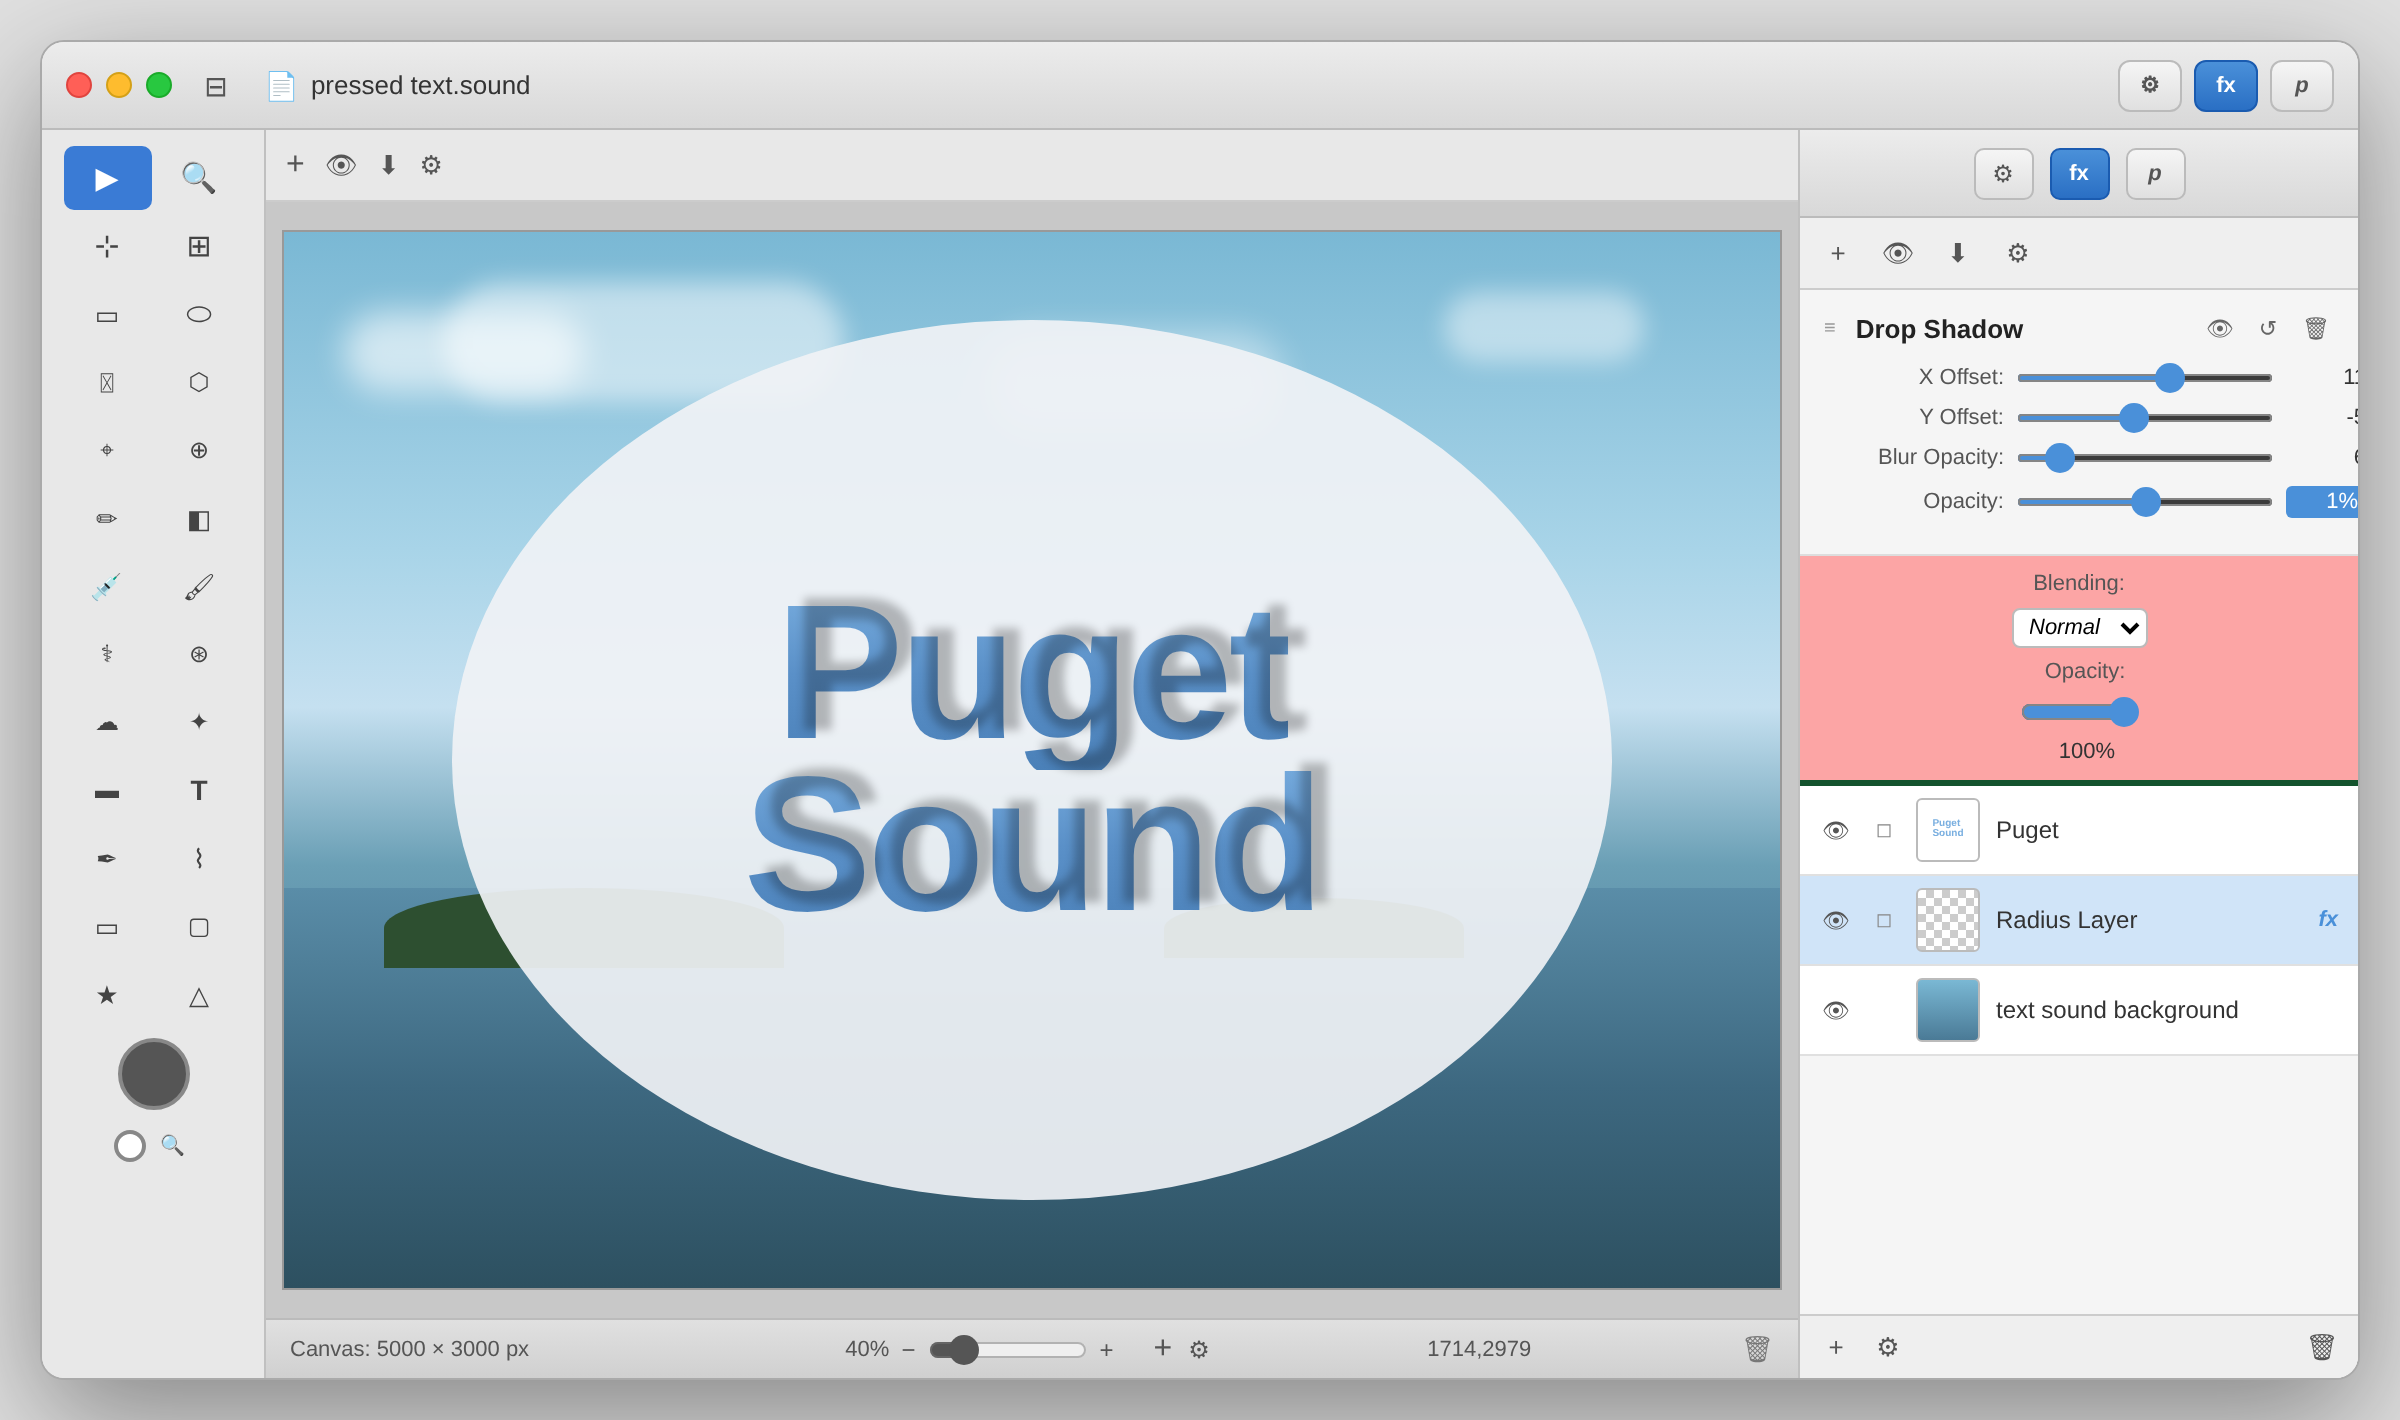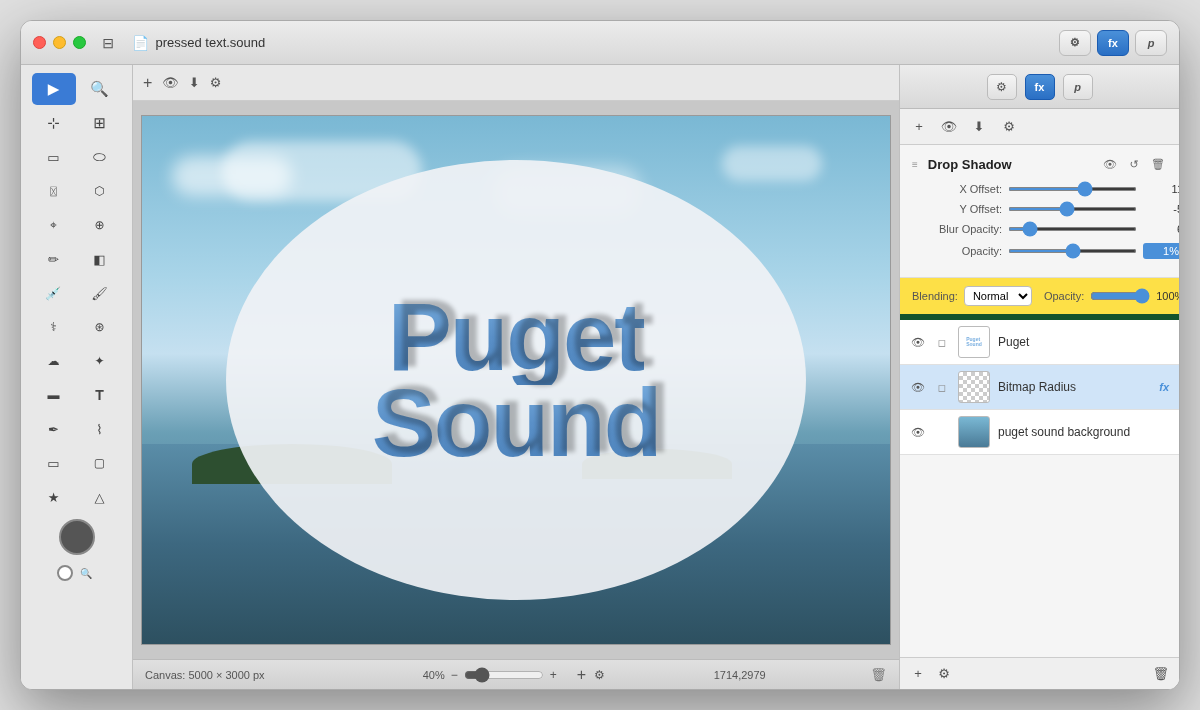--- a/index.html
+++ b/index.html
@@ -355,34 +355,36 @@
       font-size: 10px;
       color: #999;
       margin-right: 4px;
     }
     
     .blending-row {
       display: flex;
       align-items: center;
       padding: 8px 12px;
       gap: 6px;
-      border-bottom: 6px solid #14532d;
-      flex-shrink: 0;
-      background: #fde047;
+      border-bottom: 3px solid #14532d;
+      flex-shrink: 0;
+      background: #fca5a5;
+      flex-direction: column;
     }
     .blending-label {
       font-size: 11px;
       color: #555;
     }
     .blending-select {
       font-size: 11px;
       border: 1px solid #bbb;
       border-radius: 4px;
       padding: 2px 4px;
       background: white;
+      font-style: italic;
     }
     .opacity-label {
       font-size: 11px;
       color: #555;
       margin-left: 6px;
     }
     .opacity-slider {
       width: 60px;
       accent-color: #4a90d9;
     }
@@ -674,29 +676,29 @@
           <div class="layer-thumb layer-thumb-puget">
             <span style="font-size:5px; font-weight:900; color:#7aafe0; line-height:1;">Puget<br>Sound</span>
           </div>
           <span class="layer-name">Puget</span>
         </div>
 
         <div class="layer-item selected">
           <div class="layer-visibility-btn">👁</div>
           <div class="layer-mask-btn">◻</div>
           <div class="layer-thumb layer-thumb-bitmap"></div>
-          <span class="layer-name">Bitmap Radius</span>
+          <span class="layer-name">Radius Layer</span>
           <span class="layer-fx-badge">fx</span>
         </div>
 
         <div class="layer-item">
           <div class="layer-visibility-btn">👁</div>
           <div class="layer-mask-btn"></div>
           <div class="layer-thumb layer-thumb-bg"></div>
-          <span class="layer-name">puget sound background</span>
+          <span class="layer-name">text sound background</span>
         </div>
       </div>
 
       <div class="layers-bottom-bar">
         <div class="layers-bottom-btn">+</div>
         <div class="layers-bottom-btn">⚙</div>
         <div class="layers-bottom-btn" style="margin-left:auto;">🗑</div>
       </div>
     </div>
   </div>

